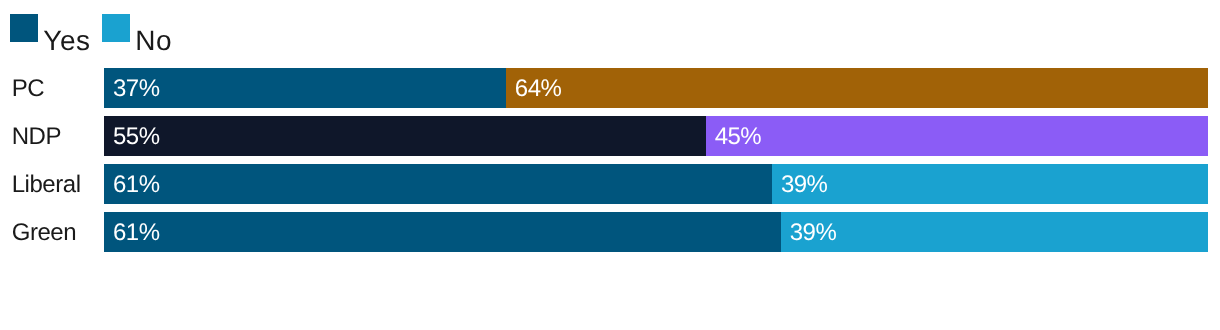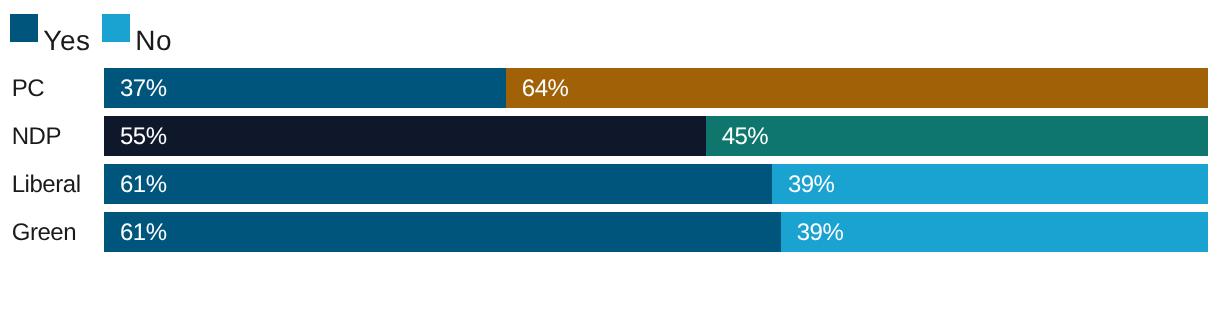--- a/index.html
+++ b/index.html
@@ -91,21 +91,21 @@
     height: 40px;
     display: flex;
   }
   .bar-seg {
     height: 40px;
     position: relative;
     overflow: hidden;
   }
   .bar-seg .seg-value {
     position: absolute;
-    left: 16px;
+    left: 9px;
     top: 0;
     height: 48px;
     line-height: 41px;
     font-size: 24px;
     letter-spacing: -0.5px;
     color: #ffffff;
     white-space: nowrap;
   }
 
   
@@ -149,21 +149,21 @@
         </div>
       </div>
     </div>
 
     <div class="bar-row">
       <div class="row-label">NDP</div>
       <div class="bar-track">
         <div class="bar-seg" style="background: #0f172a; width: 54.5%;">
           <span class="seg-value">55%</span>
         </div>
-        <div class="bar-seg" style="background: #0f766e; width: 45.5%;">
+        <div class="bar-seg" style="background: #8b5cf6; width: 45.5%;">
           <span class="seg-value">45%</span>
         </div>
       </div>
     </div>
 
     <div class="bar-row">
       <div class="row-label">Liberal</div>
       <div class="bar-track">
         <div class="bar-seg" style="background: rgb(0, 85, 125); width: 60.5%;">
           <span class="seg-value">61%</span>

